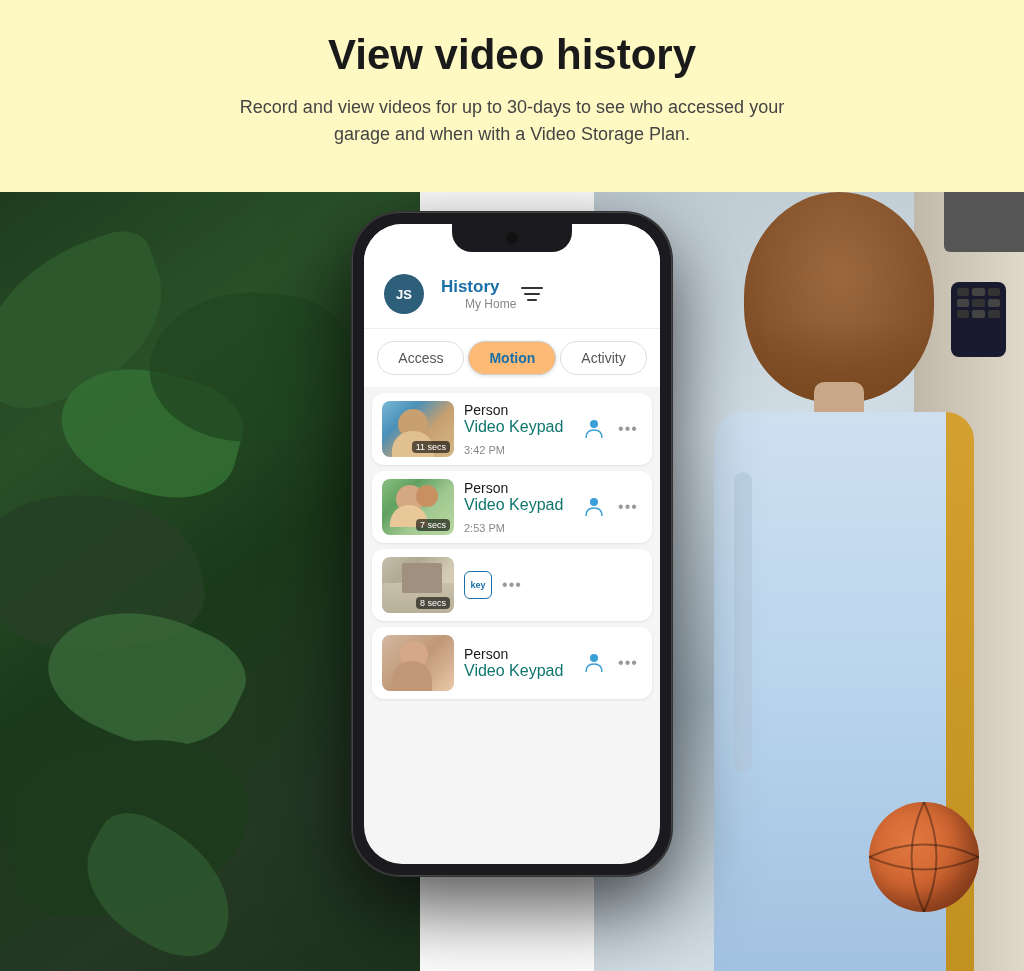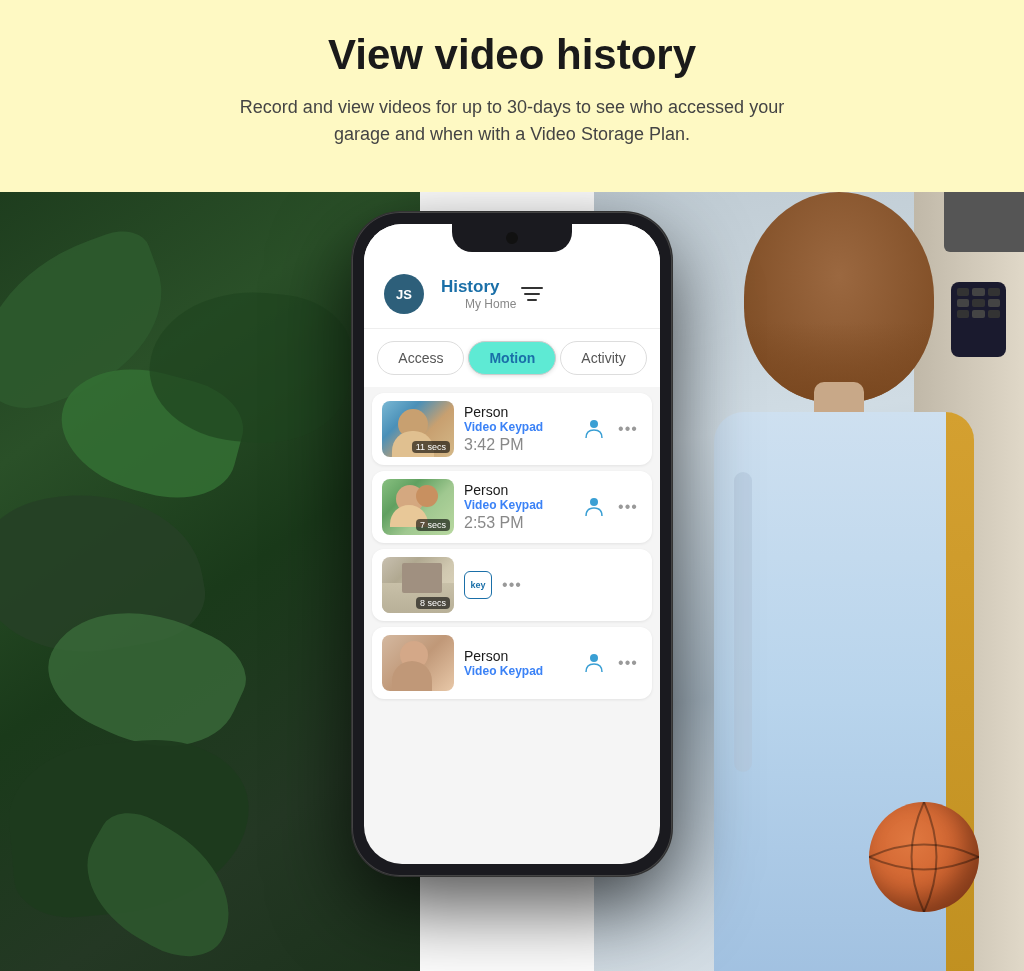--- a/index.html
+++ b/index.html
@@ -164,21 +164,21 @@
       border: 1px solid #ddd;
       cursor: pointer;
     }
 
     .tab-inactive {
       background: #fff;
       color: #555;
     }
 
     .tab-active {
-      background: #5eead4;
+      background: #fdba74;
       color: #1a6fa8;
       font-weight: 700;
       border: 1.5px solid #ccc;
       box-shadow: 0 1px 4px rgba(0,0,0,0.12);
     }
 
     
     .date-bar {
       background: #fff;
       padding: 12px 20px;
@@ -248,29 +248,28 @@
       flex: 1;
     }
 
     .item-type {
       font-size: 14px;
       font-weight: 400;
       color: #1a1a1a;
     }
 
     .item-source {
-      font-size: 12px;
-      color: #3b82f6;
-      font-weight: bold;
+      font-size: 16px;
+      color: #0f766e;
     }
 
     .item-time {
-      font-size: 16px;
+      font-size: 11px;
       color: #888;
-      margin-top: 2px;
+      margin-top: 8px;
     }
 
     .item-actions {
       display: flex;
       align-items: center;
       gap: 6px;
     }
 
     .action-icon {
       width: 28px;

